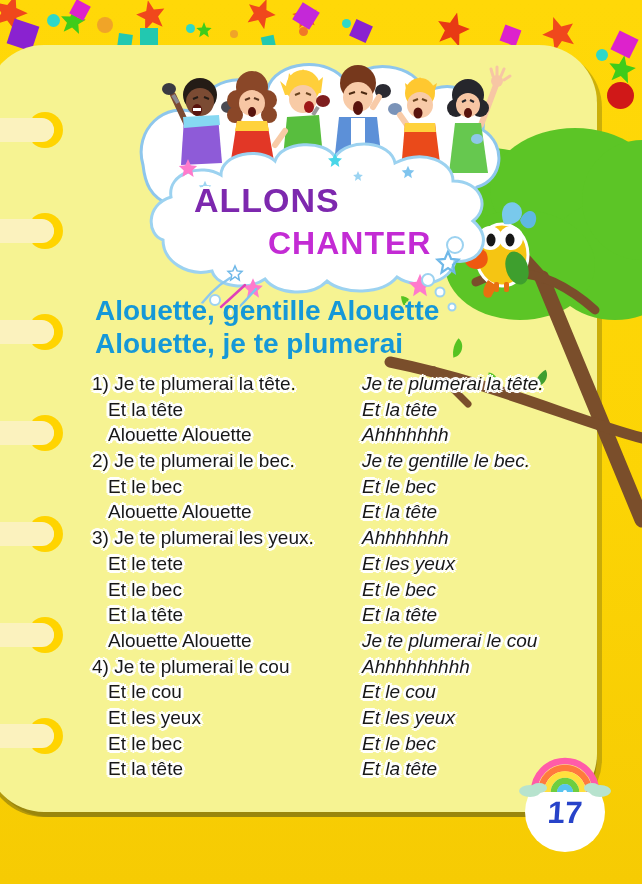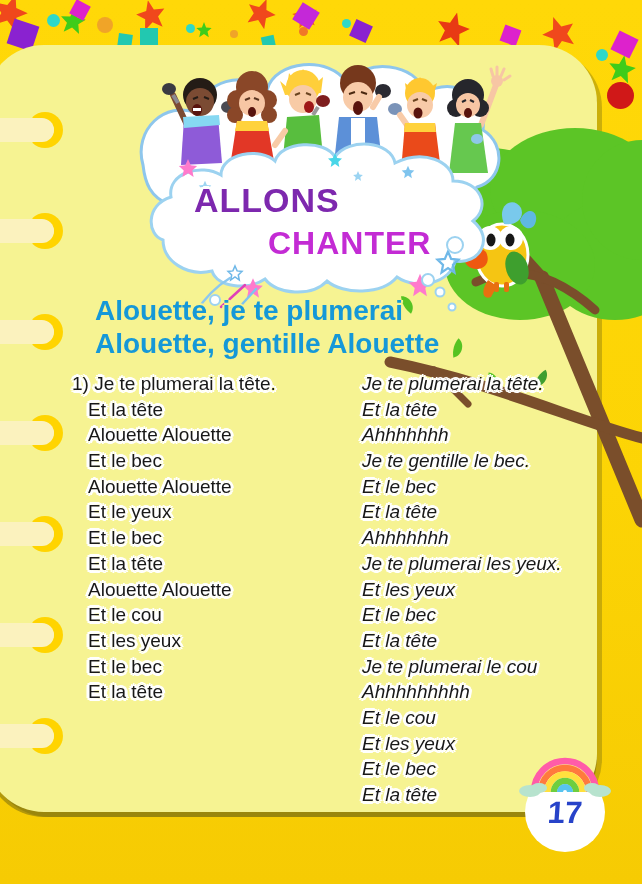--- a/index.html
+++ b/index.html
@@ -38,21 +38,21 @@
   .banner-1{left:194px;top:181px;font-size:34px;color:#7D28AE;}
   .banner-2{left:268px;top:225px;font-size:32px;color:#C32BD4;}
   
   .heading{
     position:absolute;left:95px;top:294px;z-index:9;font-size:28px;font-weight:bold;
     line-height:33px;color:#1598D8;white-space:nowrap;
     text-shadow:-2px 0 0 #F6F392,2px 0 0 #F6F392,0 -2px 0 #F6F392,0 2px 0 #F6F392;
   }
   
   .col{position:absolute;top:371px;z-index:9;}
-  .col-left{left:72px;}
+  .col-left{left:92px;}
   .col-right{left:362px;font-style:italic;}
   .line{
     font-size:19px;line-height:25.7px;height:25.7px;color:#181818;white-space:nowrap;
     padding-left:16px;
     text-shadow:-2px -2px 0 #fff,2px -2px 0 #fff,-2px 2px 0 #fff,2px 2px 0 #fff,
       -3px 0 0 #fff,3px 0 0 #fff,0 -3px 0 #fff,0 3px 0 #fff,0 0 4px #fff;
   }
   .col-left .line.num{padding-left:0;}
   .col-right .line{padding-left:0;}
   
@@ -276,48 +276,50 @@
     <circle cx="330" cy="200" r="8" fill="#FFFFFF" stroke="#9CD2F0" stroke-width="2"></circle>
     <circle cx="90" cy="255" r="5" fill="#FFFFFF" stroke="#9CD2F0" stroke-width="2"></circle>
     <circle cx="105" cy="267" r="4" fill="#FFFFFF" stroke="#9CD2F0" stroke-width="2"></circle>
   </g>
 </svg>
 
 <div class="banner-word banner-1">ALLONS</div>
 <div class="banner-word banner-2">CHANTER</div>
 
 <div class="heading">
+  <div>Alouette, gentille Alouette</div>
   <div>Alouette, je te plumerai</div>
-  <div>Alouette, gentille Alouette</div>
 </div>
 
 <div class="col col-left">
     <div class="line num">1) Je te plumerai la tête.</div>
     <div class="line">Et la tête</div>
     <div class="line">Alouette Alouette</div>
+    <div class="line num">2) Je te plumerai le bec.</div>
     <div class="line">Et le bec</div>
     <div class="line">Alouette Alouette</div>
-    <div class="line">Et le yeux</div>
+    <div class="line num">3) Je te plumerai les yeux.</div>
+    <div class="line">Et le tete</div>
     <div class="line">Et le bec</div>
     <div class="line">Et la tête</div>
     <div class="line">Alouette Alouette</div>
+    <div class="line num">4) Je te plumerai le cou</div>
     <div class="line">Et le cou</div>
     <div class="line">Et les yeux</div>
     <div class="line">Et le bec</div>
     <div class="line">Et la tête</div>
   </div>
 <div class="col col-right">
     <div class="line">Je te plumerai la tête.</div>
     <div class="line">Et la tête</div>
     <div class="line">Ahhhhhhh</div>
     <div class="line">Je te gentille le bec.</div>
     <div class="line">Et le bec</div>
     <div class="line">Et la tête</div>
     <div class="line">Ahhhhhhh</div>
-    <div class="line">Je te plumerai les yeux.</div>
     <div class="line">Et les yeux</div>
     <div class="line">Et le bec</div>
     <div class="line">Et la tête</div>
     <div class="line">Je te plumerai le cou</div>
     <div class="line">Ahhhhhhhhh</div>
     <div class="line">Et le cou</div>
     <div class="line">Et les yeux</div>
     <div class="line">Et le bec</div>
     <div class="line">Et la tête</div>
   </div>

